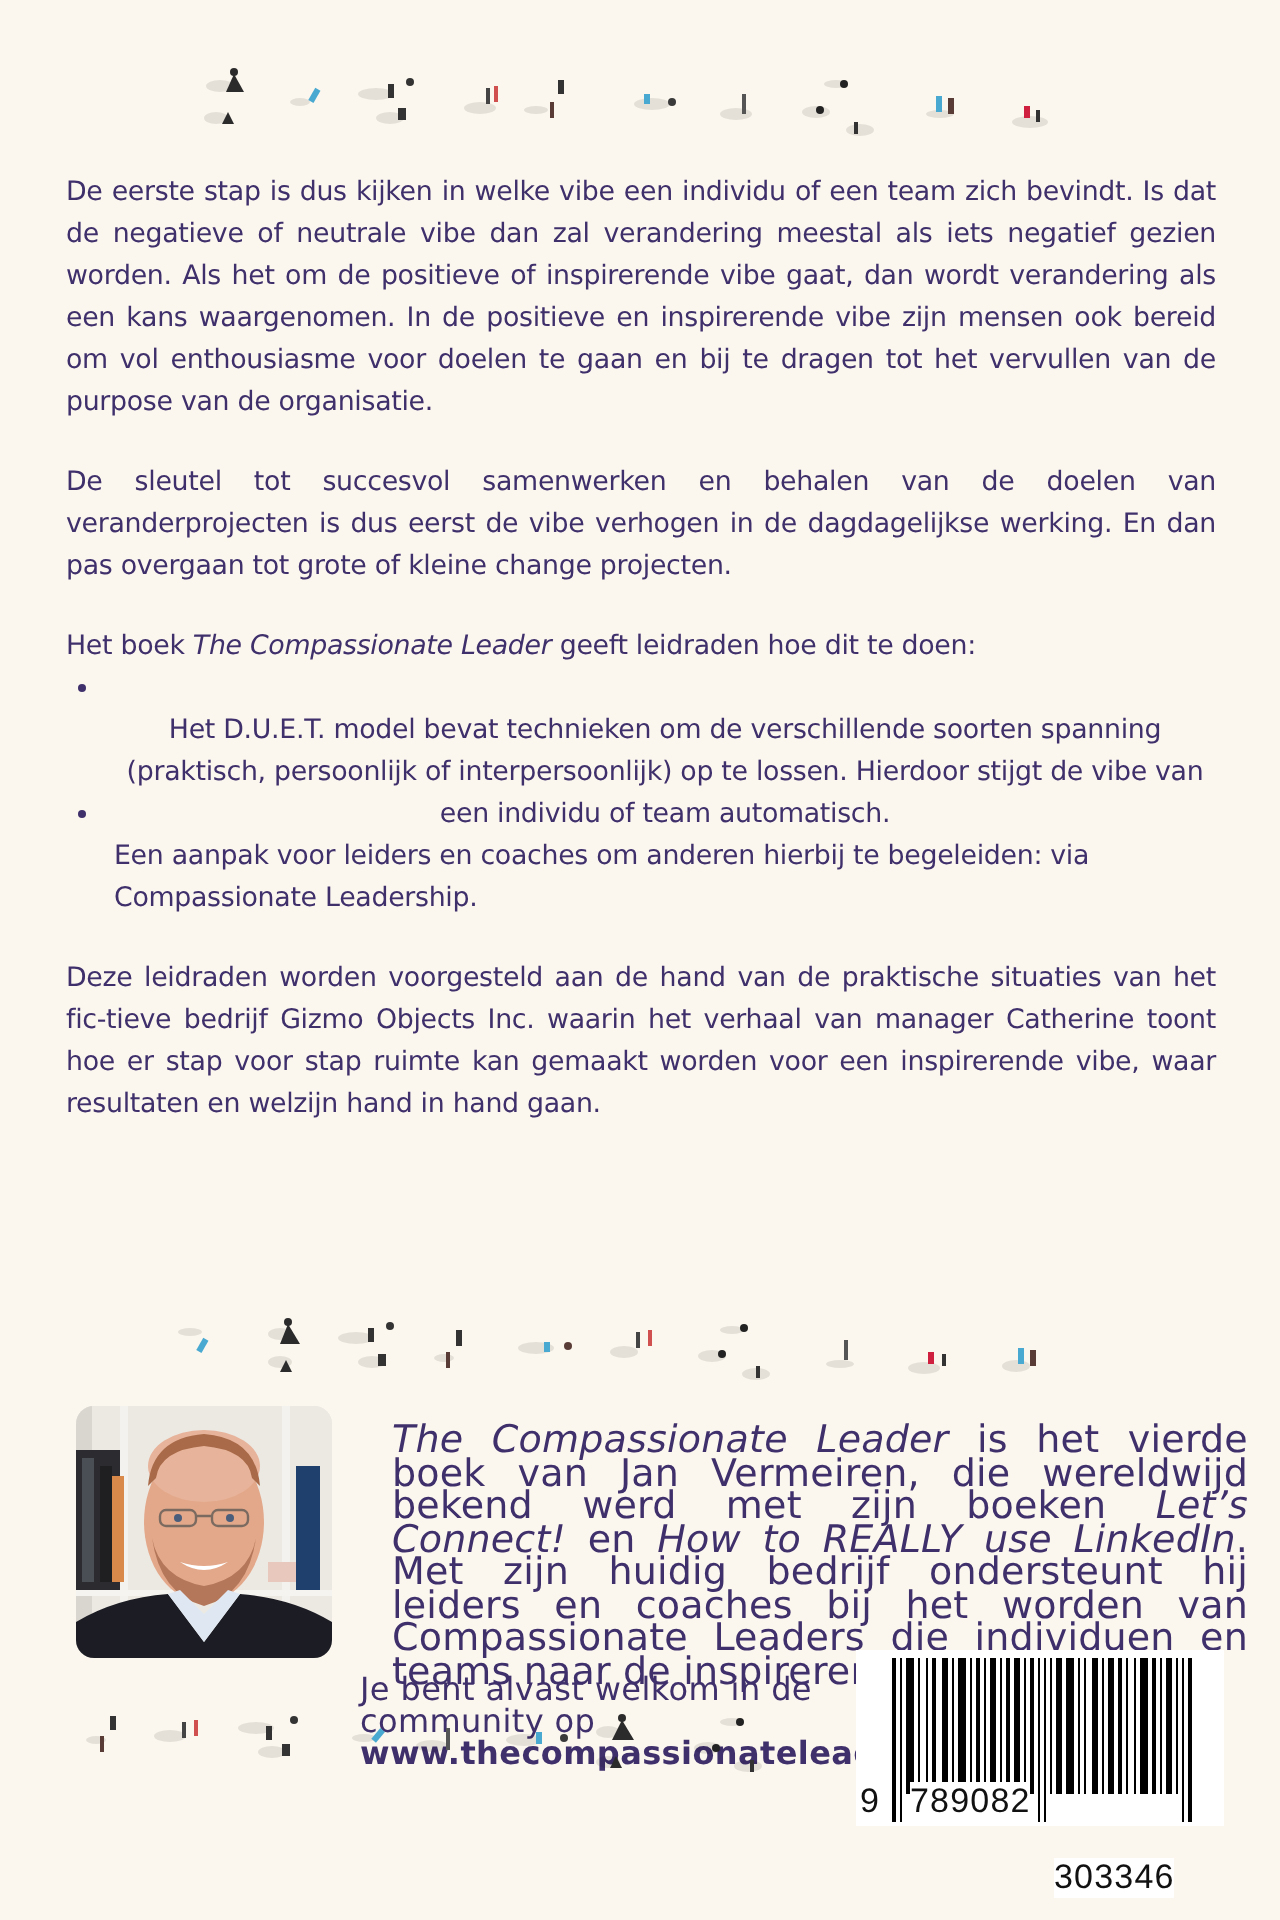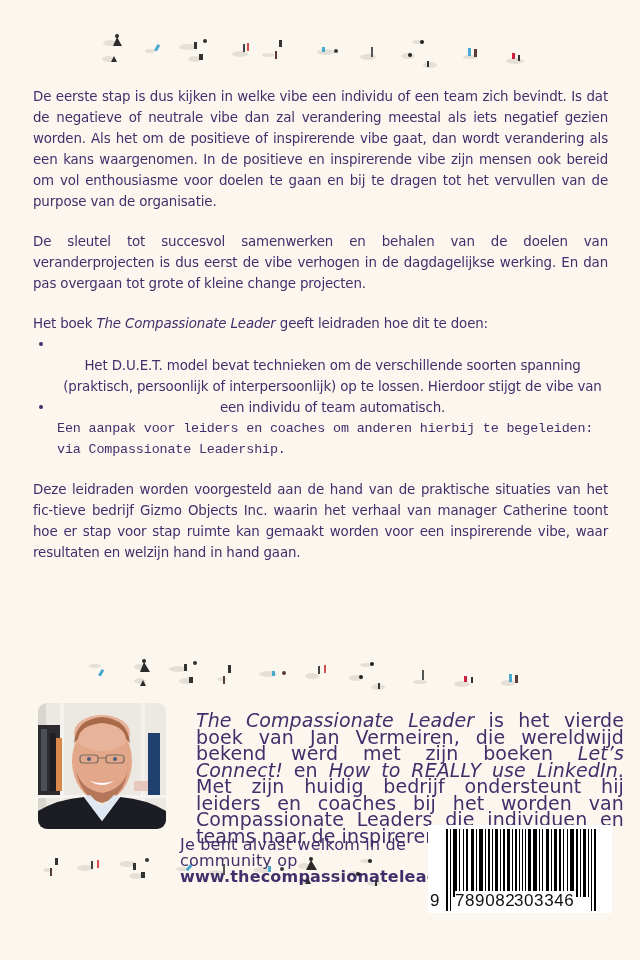--- a/index.html
+++ b/index.html
@@ -103,21 +103,21 @@
 
 <div class="main-text">
   <p>De eerste stap is dus kijken in welke vibe een individu of een team zich bevindt. Is dat de negatieve of neutrale vibe dan zal verandering meestal als iets negatief gezien worden. Als het om de positieve of inspirerende vibe gaat, dan wordt verandering als een kans waargenomen. In de positieve en inspirerende vibe zijn mensen ook bereid om vol enthousiasme voor doelen te gaan en bij te dragen tot het vervullen van de purpose van de organisatie.</p>
   <p>De sleutel tot succesvol samenwerken en behalen van de doelen van veranderprojecten is dus eerst de vibe verhogen in de dagdagelijkse werking. En dan pas overgaan tot grote of kleine change projecten.</p>
   <p class="tight"><span>Het boek </span><em>The Compassionate Leader</em><span> geeft leidraden hoe dit te doen:</span></p>
   <ul>
     <li style="min-height:84px;">
       <span class="bullet" style="top:8px;"></span>
       <span class="bullet" style="top:71px;"></span>
       <span class="li-text" style="text-align:center;">Het D.U.E.T. model bevat technieken om de verschillende soorten spanning (praktisch, persoonlijk of interpersoonlijk) op te lossen. Hierdoor stijgt de vibe van een individu of team automatisch.</span>
-      <span class="li-text" style="padding-top:0; text-align:left;font-family:Liberation Mono, monospace;">Een aanpak voor leiders en coaches om anderen hierbij te begeleiden: via Compassionate Leadership.</span>
+      <span class="li-text" style="padding-top:0; text-align:left;">Een aanpak voor leiders en coaches om anderen hierbij te begeleiden: via Compassionate Leadership.</span>
     </li>
   </ul>
   <p>Deze leidraden worden voorgesteld aan de hand van de praktische situaties van het fic-tieve bedrijf Gizmo Objects Inc. waarin het verhaal van manager Catherine toont hoe er stap voor stap ruimte kan gemaakt worden voor een inspirerende vibe, waar resultaten en welzijn hand in hand gaan.</p>
 </div>
 
 <div class="people-row" style="top:652px;">
   <svg width="640" height="60">
     <g fill="rgba(0,0,0,0.09)">
       <ellipse cx="95" cy="14" rx="6" ry="2"></ellipse>
         <ellipse cx="140" cy="15" rx="6" ry="3"></ellipse>
@@ -273,14 +273,14 @@
       <rect x="148" y="4" width="2" height="68"></rect>
         <rect x="152" y="4" width="1" height="68"></rect>
       <rect x="155" y="4" width="3" height="68"></rect>
         <rect x="160" y="4" width="1" height="68"></rect>
       <rect x="163" y="4" width="1" height="82"></rect>
         <rect x="166" y="4" width="2" height="82"></rect>
     </g>
   </svg>
   <span class="bc-digits" style="left:2px;">9</span>
   <span class="bc-digits" style="left:27px;">789082</span>
-  <span class="bc-digits" style="left:86px;">303346</span>
+  <span class="bc-digits" style="left:99px;margin-top:38px;">303346</span>
 </div>
 
 </body></html>

